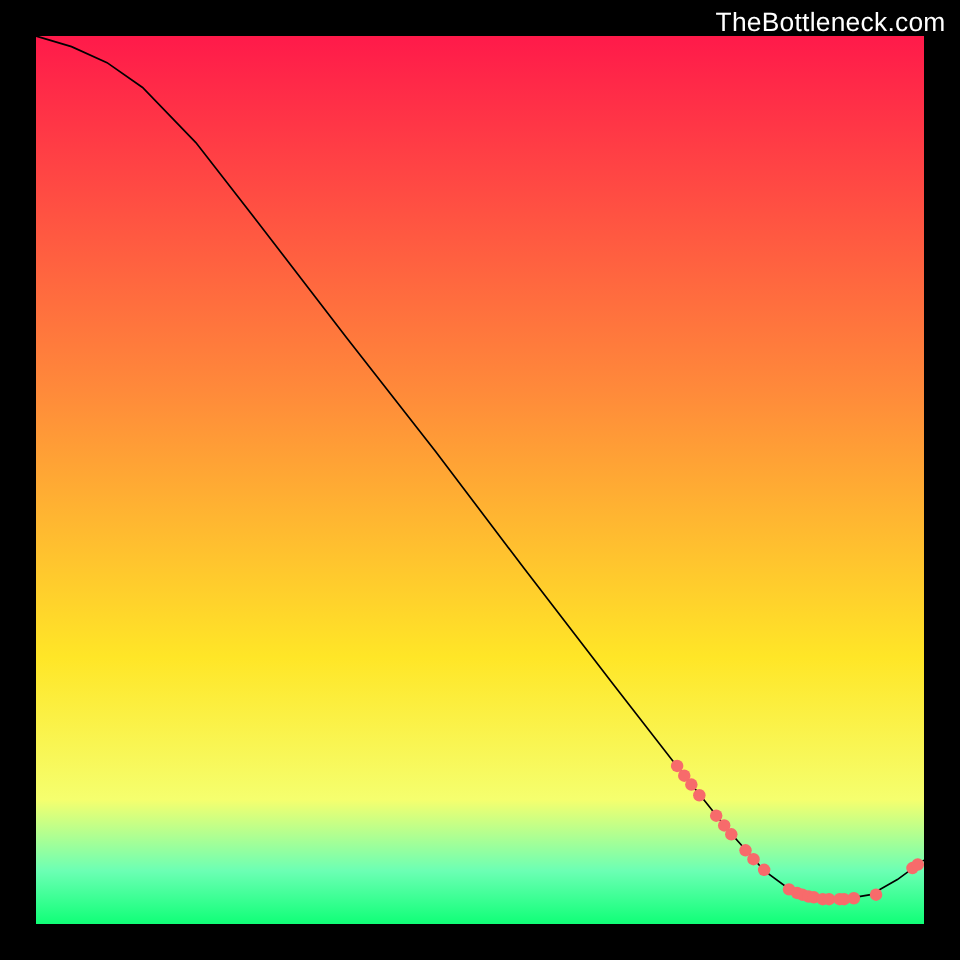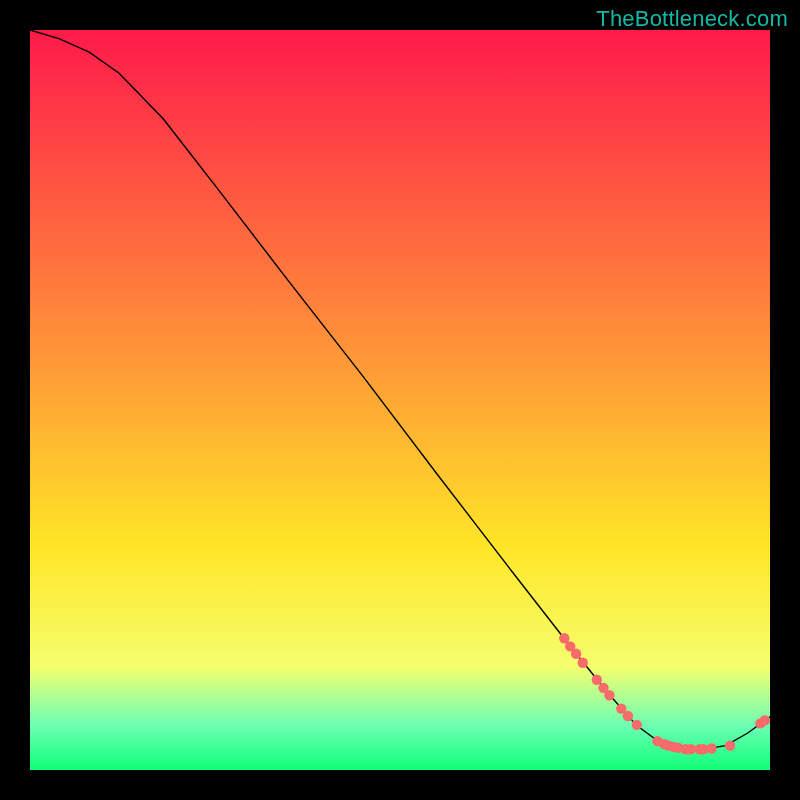--- a/index.html
+++ b/index.html
@@ -9,21 +9,21 @@
     width: 800px;
     height: 800px;
     background: #000;
   }
   .watermark {
     position: absolute;
     top: 6px;
     right: 12px;
     font-family: Arial, Helvetica, sans-serif;
     font-size: 22px;
-    color: #14b8a6;
+    color: #ffffff;
     letter-spacing: 0.2px;
     user-select: none;
   }
   .plot-frame {
     position: absolute;
     left: 30px;
     top: 30px;
     width: 740px;
     height: 740px;
     background: #000;

